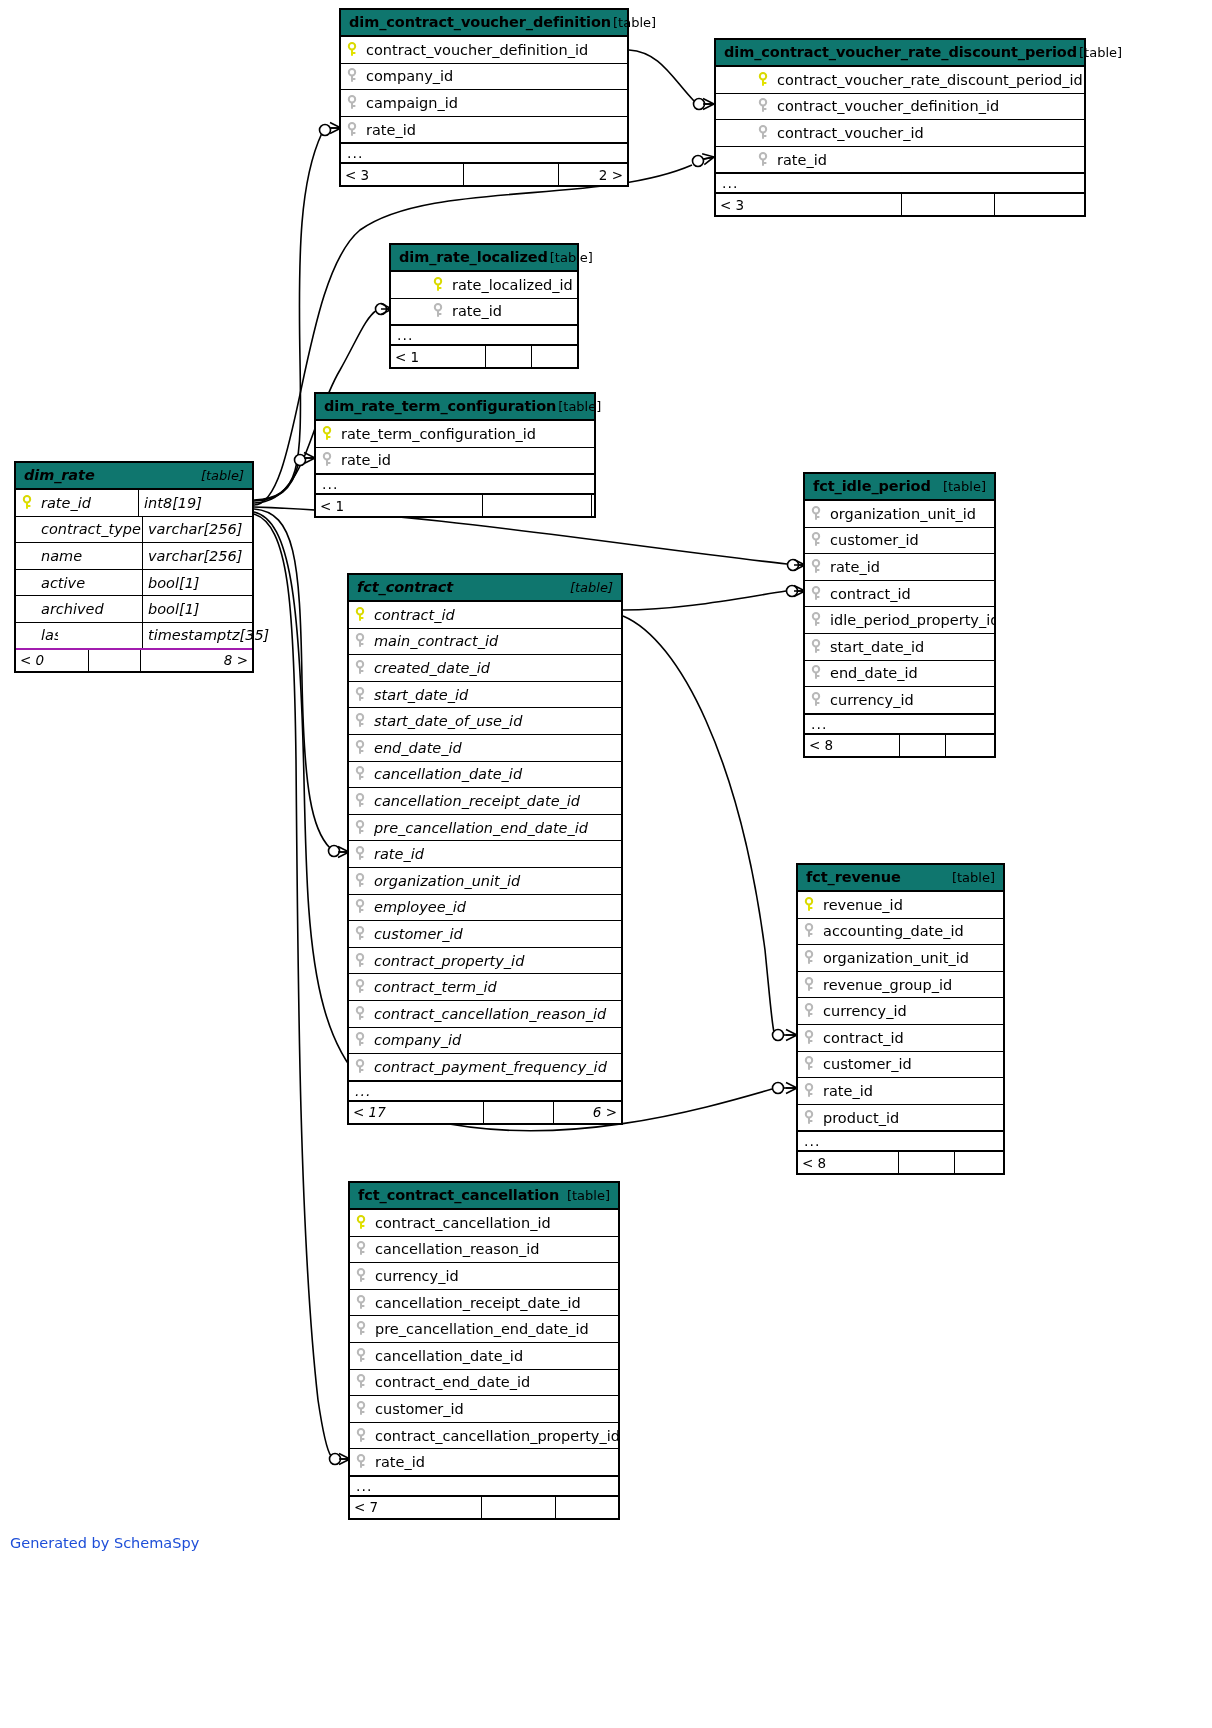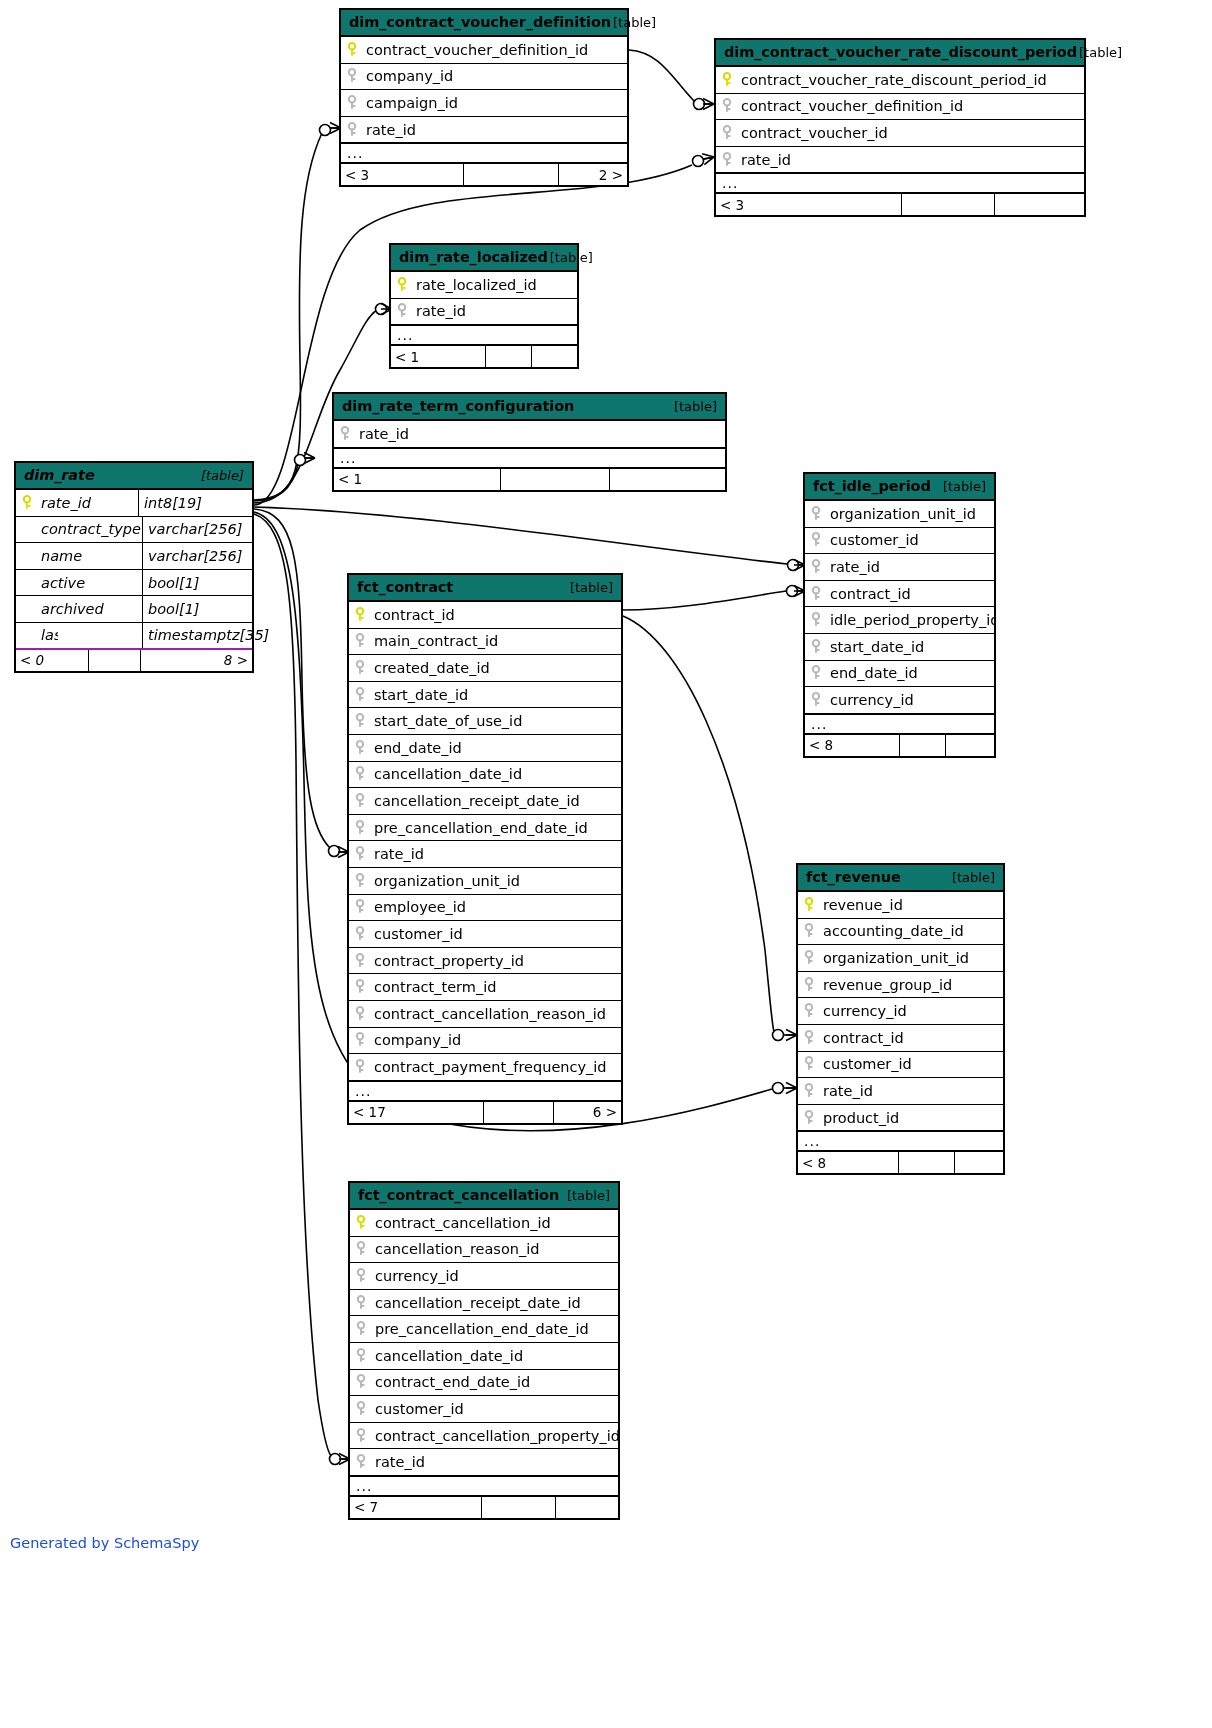--- a/index.html
+++ b/index.html
@@ -117,21 +117,21 @@
     display: flex;
     align-items: center;
     box-sizing: border-box;
     height: 100%;
     padding: 0 4px;
     overflow: hidden;
   }
   .foot-left { flex: 0 0 auto; justify-content: flex-start; }
   .foot-mid  { flex: 0 0 auto; border-left: 1px solid #000; }
   .foot-right{ flex: 1 1 auto; border-left: 1px solid #000; justify-content: flex-end; }
-  .indent-name { padding-left: 6px; }
+  .indent-name { padding-left: 6px; margin-left: 36px; }
   #credit {
     position: absolute;
     left: 10px;
     top: 1535px;
     font-size: 14.5px;
     color: #1d4ed8;
     font-family: "DejaVu Sans", "Liberation Sans", sans-serif;
   }
 </style>
 </head>
@@ -335,24 +335,35 @@
         </span>
     </div>
     <div class="ellipsis-row">...</div>
     <div class="foot">
       <span class="foot-cell foot-left" style="width:94px;">&lt; 1</span>
       <span class="foot-cell foot-mid" style="width:46px;"></span>
       <span class="foot-cell foot-right"></span>
     </div>
   </div>
 
-  <div class="tbl" style="left:332px; top:392px; width:395px;">
+  <div class="tbl" style="left:314px; top:392px; width:282px;">
     <div class="tbl-title">
       <span class="tname">dim_rate_term_configuration</span>
       <span class="ttag">[table]</span>
+    </div>
+    <div class="row">
+      <span class="col-name">
+          <span class="keyicon">
+            <svg width="14" height="16" viewBox="0 0 14 16">
+              <circle cx="5" cy="4.2" r="3.2" fill="none" stroke="#d9d900" stroke-width="2"></circle>
+              <path d="M5,7.4 L5,13.8 M5,11 L8.4,11" stroke="#e2e200" stroke-width="2" fill="none"></path>
+            </svg>
+          </span>
+          <span class="lbl">rate_term_configuration_id</span>
+        </span>
     </div>
     <div class="row">
       <span class="col-name">
           <span class="keyicon">
             <svg width="14" height="16" viewBox="0 0 14 16">
               <circle cx="5" cy="4.2" r="3.2" fill="none" stroke="#b8b8b8" stroke-width="2"></circle>
               <path d="M5,7.4 L5,13.8 M5,11 L8.4,11" stroke="#b8b8b8" stroke-width="2" fill="none"></path>
             </svg>
           </span>
           <span class="lbl">rate_id</span>
@@ -519,21 +530,21 @@
         </span>
       </div>
     <div class="ellipsis-row">...</div>
     <div class="foot">
       <span class="foot-cell foot-left" style="width:94px;">&lt; 8</span>
       <span class="foot-cell foot-mid" style="width:46px;"></span>
       <span class="foot-cell foot-right"></span>
     </div>
   </div>
 
-  <div class="tbl" style="left:347px; top:573px; width:276px;">
+  <div class="tbl" style="left:347px; top:573px; width:276px;font-style:italic;">
     <div class="tbl-title">
       <span class="tname">fct_contract</span>
       <span class="ttag">[table]</span>
     </div>
     <div class="row">
         <span class="col-name">
           <span class="keyicon">
             <svg width="14" height="16" viewBox="0 0 14 16">
               <circle cx="5" cy="4.2" r="3.2" fill="none" stroke="#d9d900" stroke-width="2"></circle>
               <path d="M5,7.4 L5,13.8 M5,11 L8.4,11" stroke="#e2e200" stroke-width="2" fill="none"></path>

